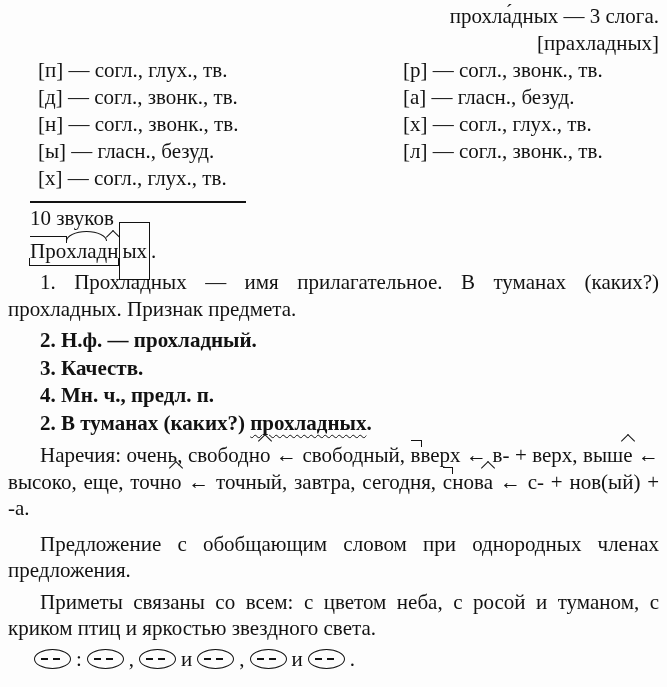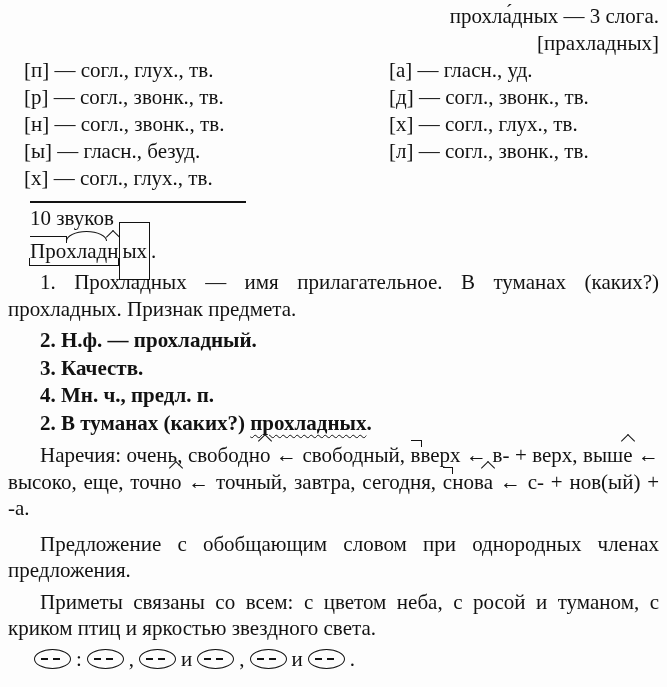--- a/index.html
+++ b/index.html
@@ -68,25 +68,25 @@
   }
   .scheme-sep { margin: 0 3px; line-height: 20px; }
 </style>
 </head>
 <body>
 
 <div>
   <div class="phonetic">прохла́дных — 3 слога.</div>
   <div class="phonetic">[прахладных]</div>
 
-  <div class="sound-grid" style="margin-left:16px">
+  <div class="sound-grid" style="margin-left:30px">
     <div>[п] — согл., глух., тв.</div>
-    <div>[а] — гласн., уд.</div>
     <div>[р] — согл., звонк., тв.</div>
     <div>[д] — согл., звонк., тв.</div>
+    <div>[а] — гласн., безуд.</div>
     <div>[н] — согл., звонк., тв.</div>
     <div>[х] — согл., глух., тв.</div>
     <div>[ы] — гласн., безуд.</div>
     <div>[л] — согл., звонк., тв.</div>
     <div>[х] — согл., глух., тв.</div>
   </div>
 
   <div class="divider"></div>
   <div class="plain-line">10 звуков</div>
 

